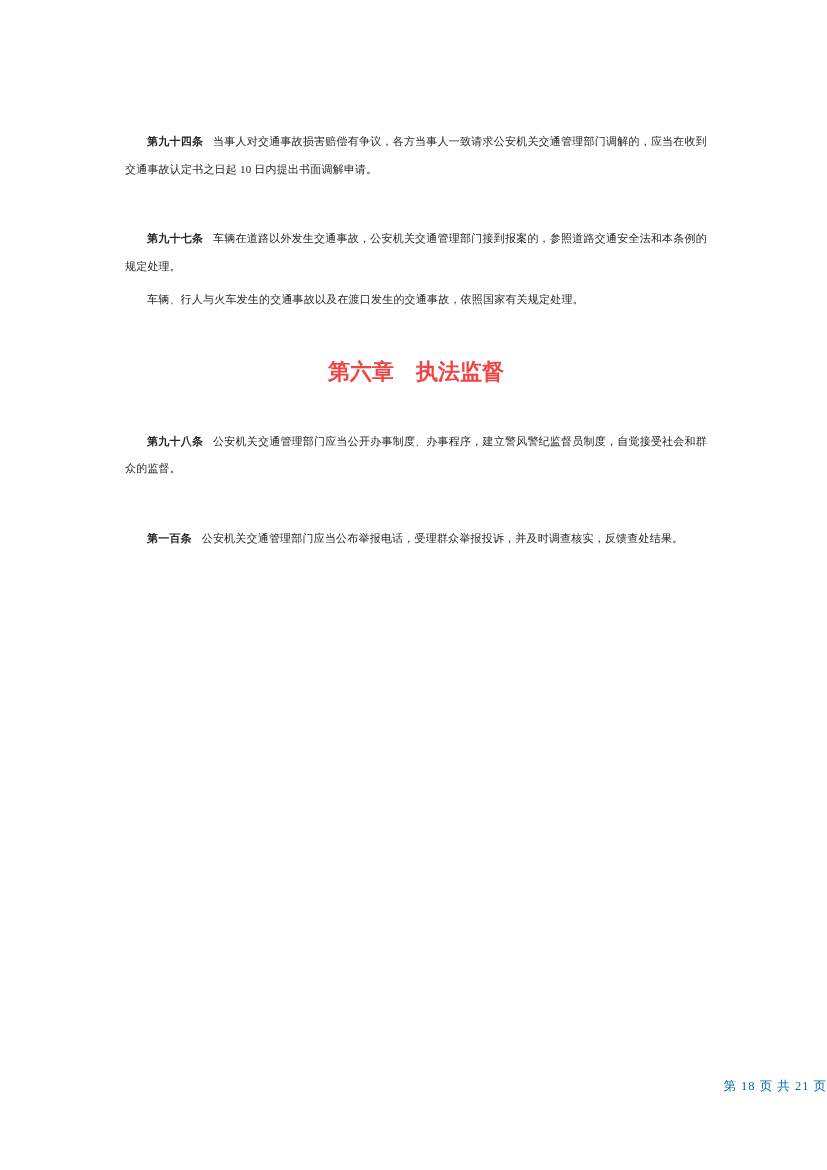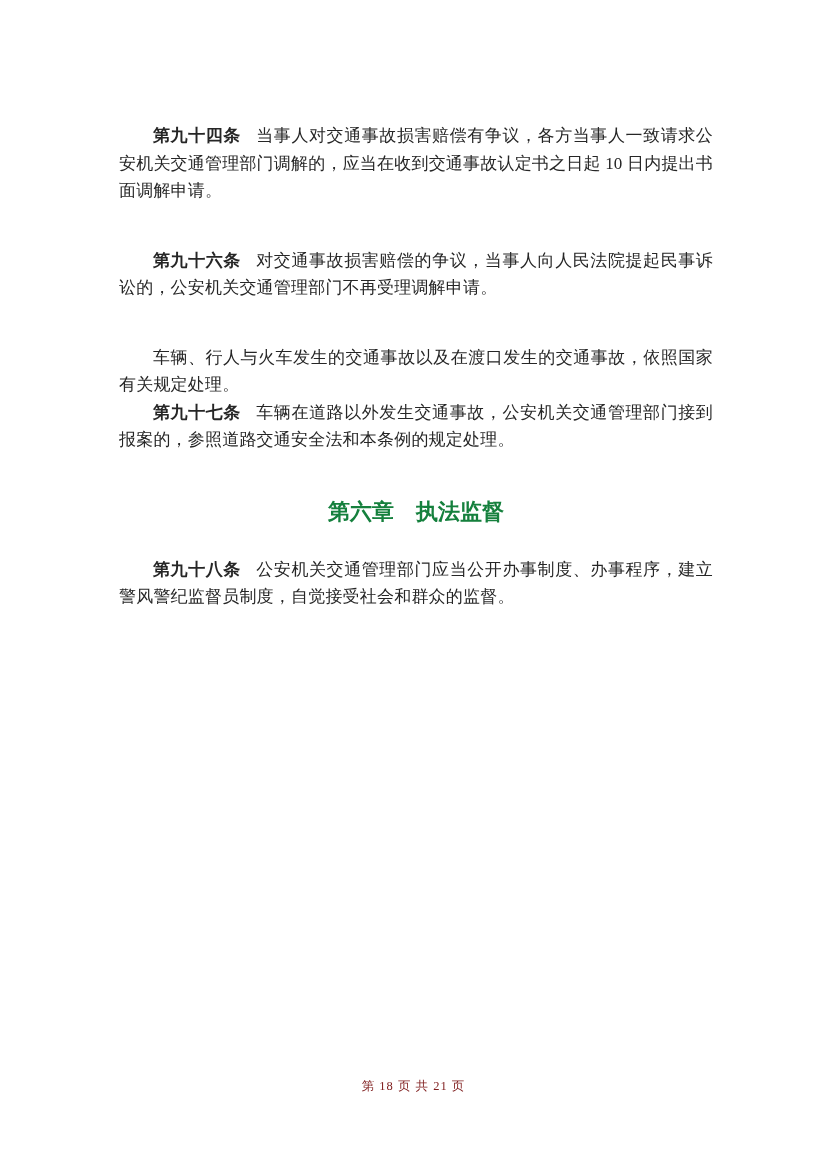--- a/index.html
+++ b/index.html
@@ -23,77 +23,79 @@
   .content {
     position: absolute;
     left: 119px;
     top: 122px;
     width: 594px;
   }
   .article {
     margin: 0 0 42px 0;
   }
   .para {
-    margin: 0;
-    font-size: 17px;
+    margin: 6px;
+    font-size: 11px;
     line-height: 27.5px;
     text-align: justify;
     text-indent: 2em;
     letter-spacing: 0.2px;
   }
   .art-label {
     font-weight: bold;
     padding-right: 0.9em;
   }
   .chapter-heading {
-    margin: 14px 0 28px 0;
+    margin: 14px 0 40px 0;
     font-size: 22px;
     line-height: 32px;
     font-weight: bold;
     text-align: center;
     font-family: "Liberation Sans", "DejaVu Sans", sans-serif;
-    color: #15803d;
+    color: #ef4444;
   }
   .footer {
     position: absolute;
     left: 0;
     width: 827px;
     top: 1078px;
-    text-align: center;
+    text-align: right;
     font-size: 12.5px;
-    color: #7f1d1d;
+    color: #0369a1;
     letter-spacing: 1px;
   }
 </style>
 </head>
 <body>
 
 <div class="page">
   <div class="content">
 
     <section class="article">
       <p class="para"><span class="art-label">第九十四条</span><span>当事人对交通事故损害赔偿有争议，各方当事人一致请求公安机关交通管理部门调解的，应当在收到交通事故认定书之日起 10 日内提出书面调解申请。</span></p>
     </section>
 
     <section class="article">
     </section>
 
     <section class="article">
-      <p class="para"><span class="art-label">第九十六条</span><span>对交通事故损害赔偿的争议，当事人向人民法院提起民事诉讼的，公安机关交通管理部门不再受理调解申请。</span></p>
     </section>
 
     <section class="article">
+      <p class="para"><span class="art-label">第九十七条</span><span>车辆在道路以外发生交通事故，公安机关交通管理部门接到报案的，参照道路交通安全法和本条例的规定处理。</span></p>
       <p class="para"><span>车辆、行人与火车发生的交通事故以及在渡口发生的交通事故，依照国家有关规定处理。</span></p>
-      <p class="para"><span class="art-label">第九十七条</span><span>车辆在道路以外发生交通事故，公安机关交通管理部门接到报案的，参照道路交通安全法和本条例的规定处理。</span></p>
     </section>
 
     <h2 class="chapter-heading">第六章　执法监督</h2>
 
     <section class="article">
       <p class="para"><span class="art-label">第九十八条</span><span>公安机关交通管理部门应当公开办事制度、办事程序，建立警风警纪监督员制度，自觉接受社会和群众的监督。</span></p>
     </section>
 
 
+    <section class="article">
+      <p class="para"><span class="art-label">第一百条</span><span>公安机关交通管理部门应当公布举报电话，受理群众举报投诉，并及时调查核实，反馈查处结果。</span></p>
+    </section>
 
   </div>
 
   <div class="footer">第 18 页 共 21 页</div>
 </div>
 
 </body></html>

